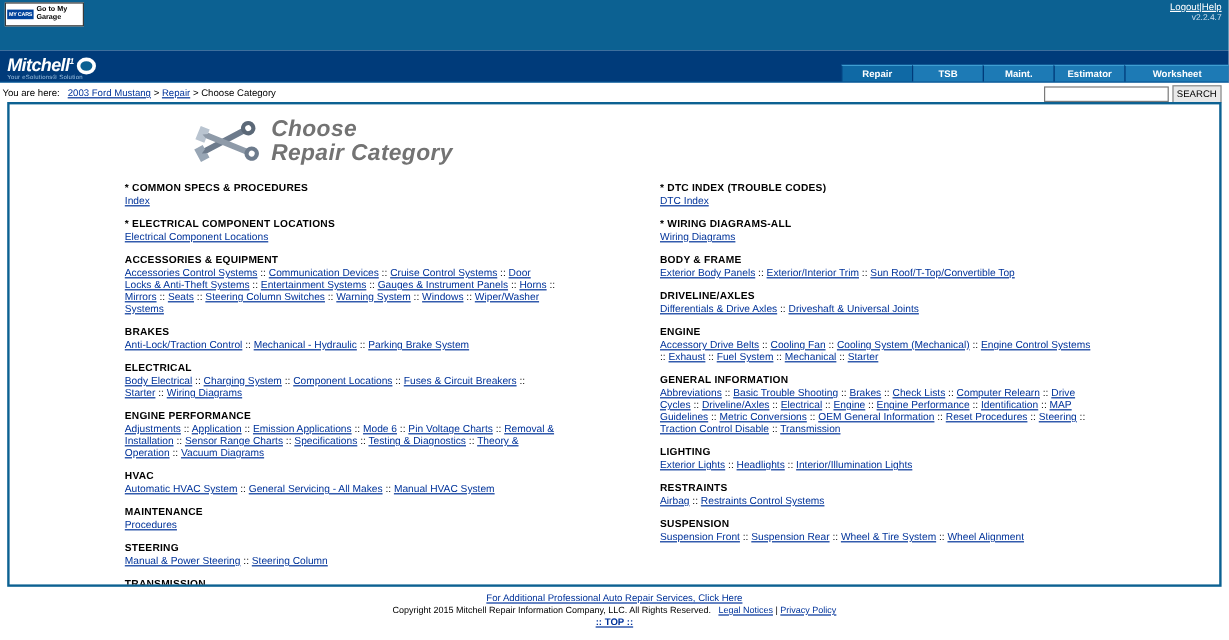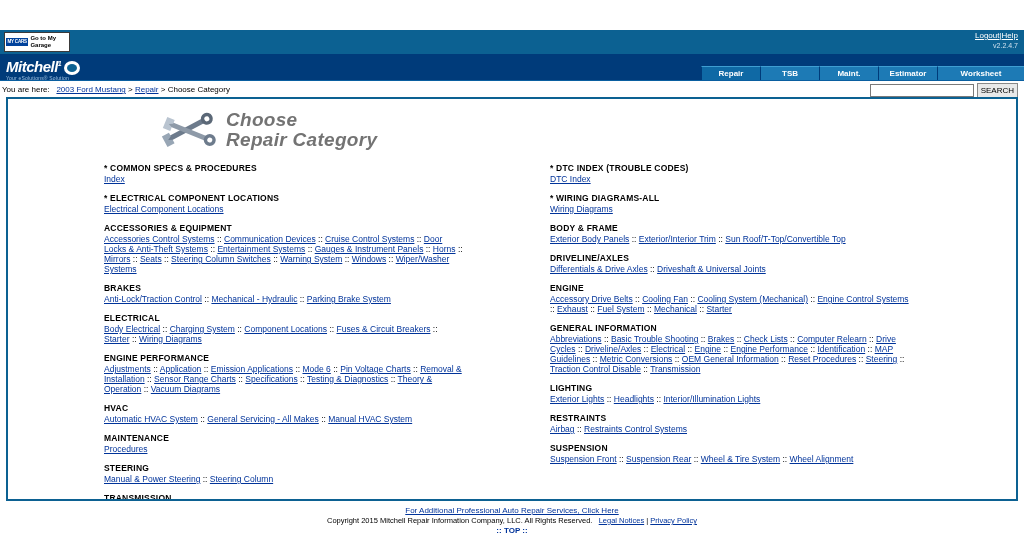--- a/index.html
+++ b/index.html
@@ -7,24 +7,23 @@
     margin: 0; padding: 0;
     width: 1024px; height: 533px;
     font-family: "Liberation Sans", sans-serif;
     background: #ffffff;
     overflow: hidden;
   }
   a { color: #00339a; text-decoration: underline; }
 
   
   .topbar {
-    height: 24px;
+    height: 42px;
     background: #0c6192;
     position: relative;
-    margin-top: 30px;
   }
   .garage-btn {
     position: absolute; left: 4px; top: 2px;
     width: 66px; height: 20px;
     background: #ffffff;
     border: 1px solid #3a3a3a;
     display: flex; align-items: center;
     padding: 0 1px;
   }
   .garage-logo {

